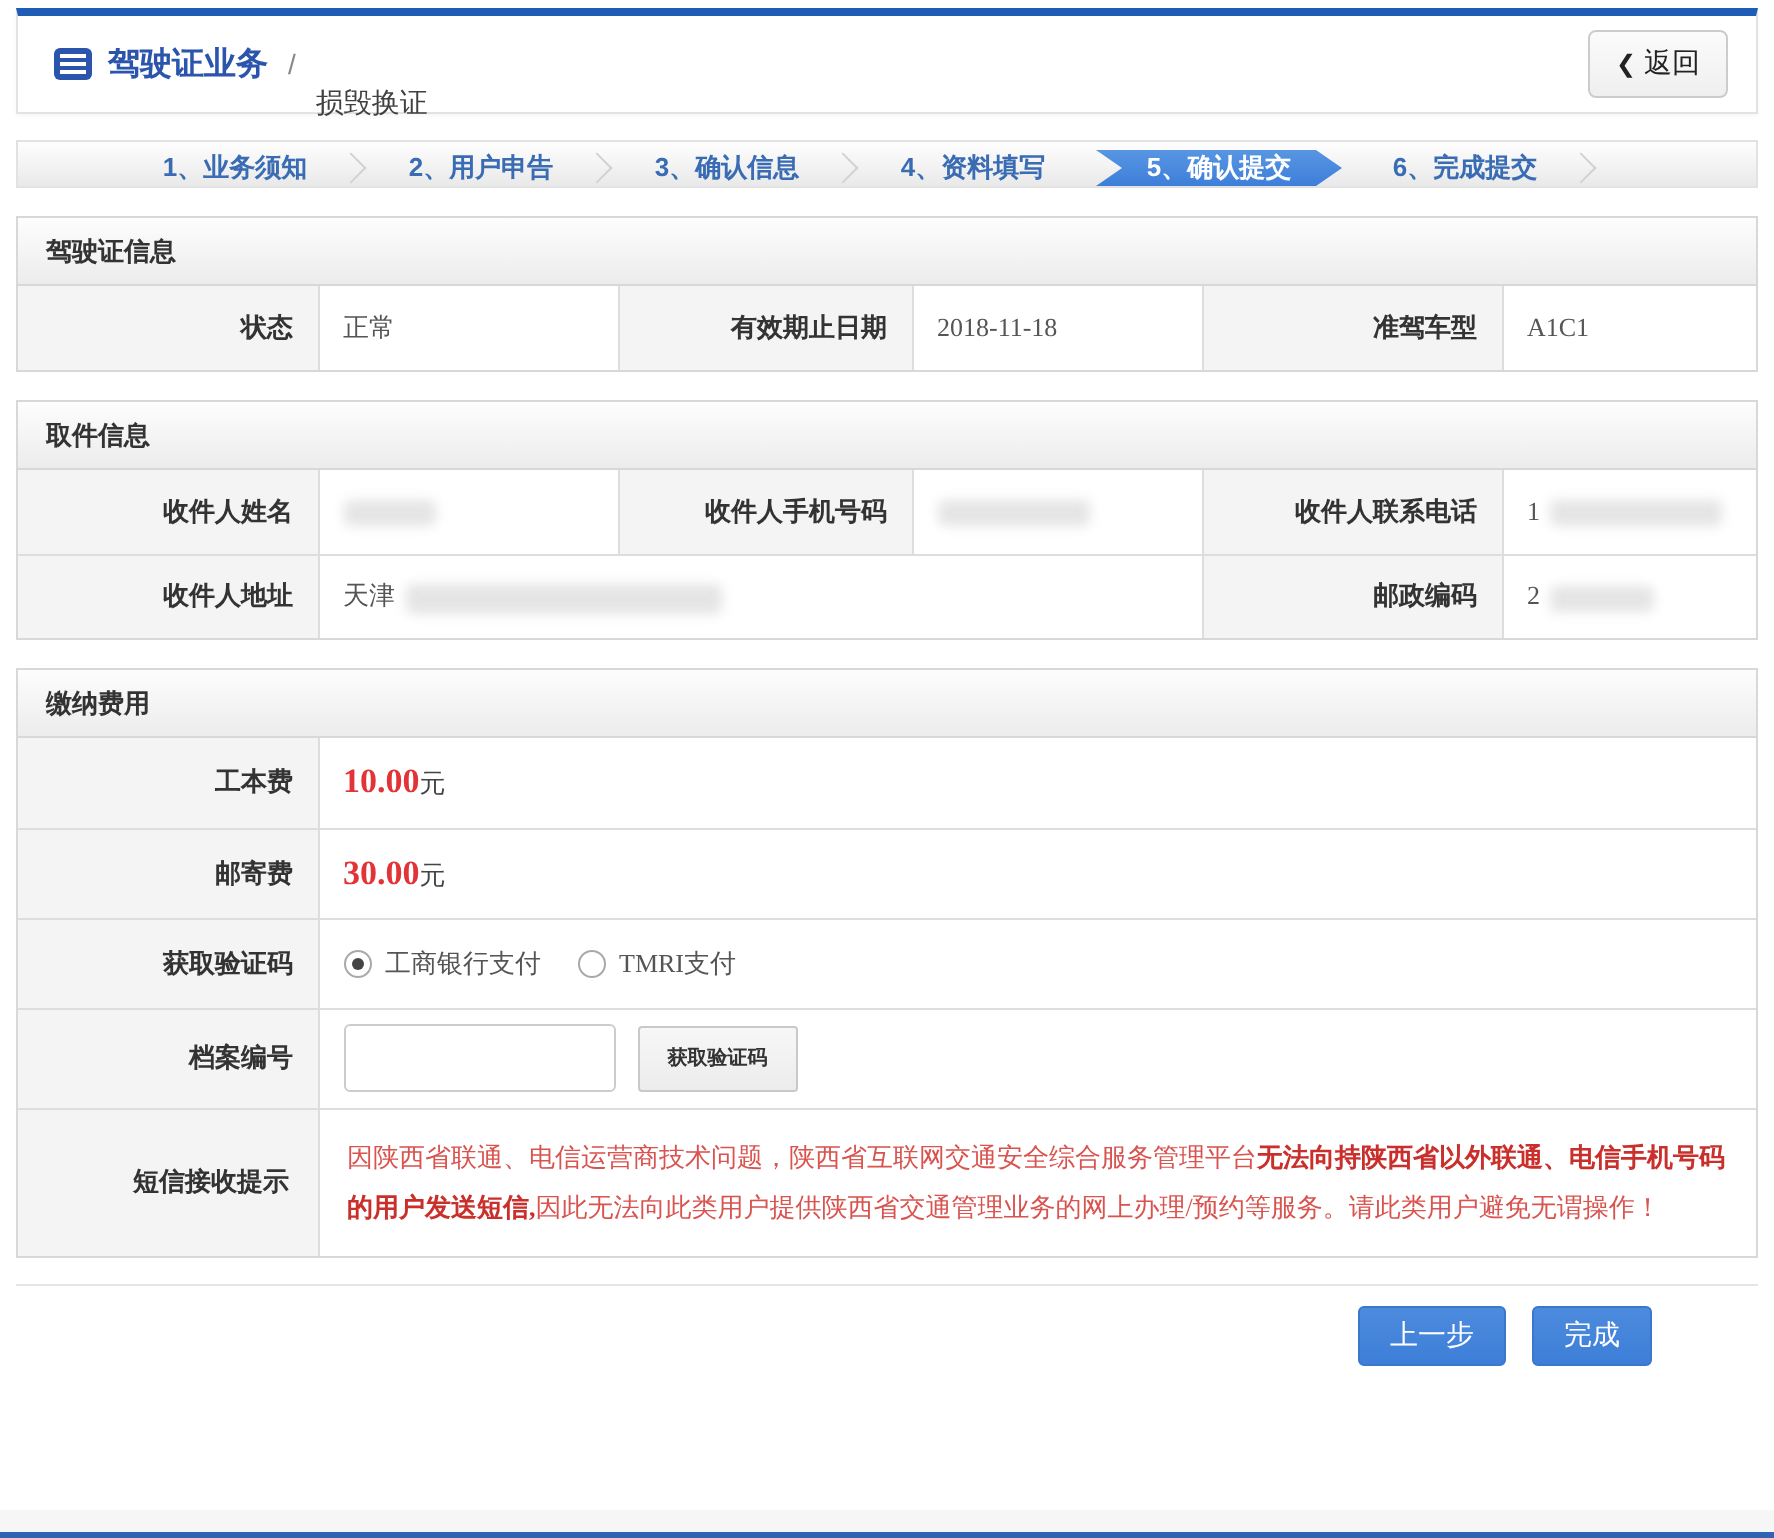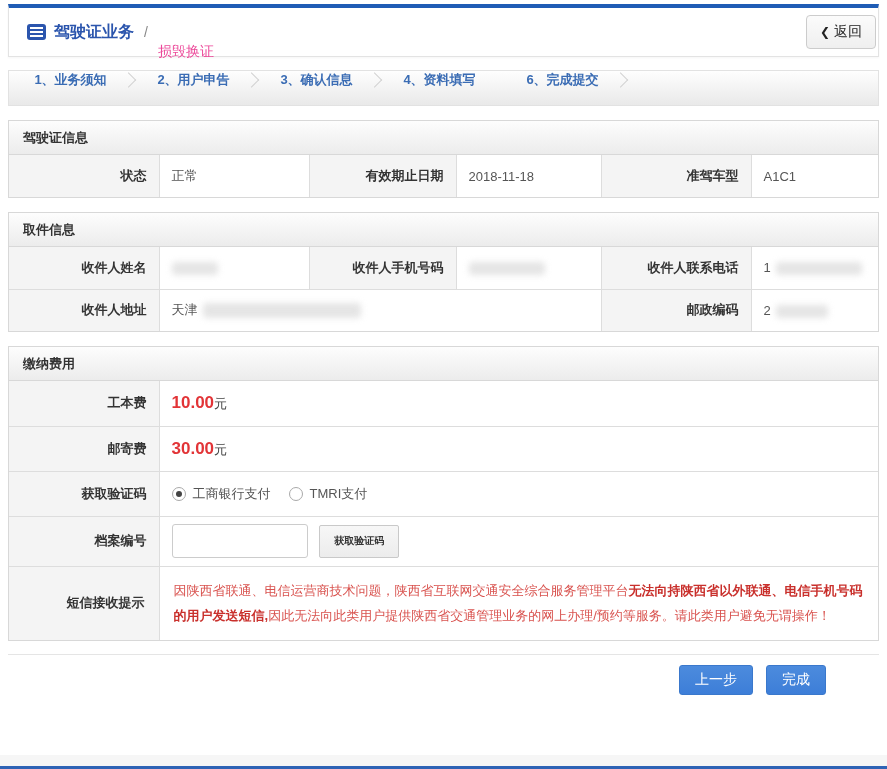--- a/index.html
+++ b/index.html
@@ -15,62 +15,63 @@
 
   
   .header-card {
     border: 1px solid #e3e3e3;
     border-top: 4px solid #1f5cb5;
     background: #fff;
     height: 53px;
     display: flex;
     align-items: center;
     justify-content: space-between;
-    padding: 0 2px 0 18px;
+    padding: 0 14px 0 18px;
     box-shadow: 0 1px 2px rgba(0,0,0,.04);
   }
   .title-area { display: flex; align-items: center; gap: 8px; }
   .list-icon {
     width: 19px; height: 16px;
     background: #2b55ad;
     border-radius: 3px;
     position: relative;
     flex: 0 0 auto;
   }
   .list-icon::before {
     content: "";
     position: absolute; left: 3px; right: 3px; top: 3px;
     height: 2px; background: #fff;
     box-shadow: 0 4px 0 #fff, 0 8px 0 #fff;
   }
   .page-title { color: #2b55ad; font-size: 16px; font-weight: bold; }
   .title-sep { color: #888; font-size: 14px; margin: 0 2px; }
-  .page-subtitle { color: #ec4899; font-size: 14px; margin-top: 40px; }
+  .page-subtitle { color: #404040; font-size: 14px; margin-top: 40px; }
   .back-btn {
     border: 1px solid #cccccc;
     background: linear-gradient(#fbfbfb, #efefef);
     border-radius: 4px;
     padding: 7px 13px;
     font-size: 14px;
     color: #222;
     cursor: pointer;
     display: flex; align-items: center; gap: 4px;
     font-family: inherit;
   }
   .back-chevron { font-size: 12px; font-weight: bold; }
 
   
   .steps {
     margin-top: 13px;
-    height: 36px;
+    height: 24px;
     border: 1px solid #e2e2e2;
     background: linear-gradient(#fefefe, #e9e9e9);
     display: flex;
-    align-items: flex-start;
-    position: relative;
+    align-items: flex-end;
+    position: relative;
+    padding-left: 47px;
   }
   .step {
     width: 123px;
     display: flex; align-items: center; justify-content: center;
     color: #3a6cb4; font-weight: bold; font-size: 13px;
     position: relative;
   }
   .step .chev {
     position: absolute; right: -2px; top: 50%;
     width: 11px; height: 11px;
@@ -86,20 +87,21 @@
     z-index: 2;
     clip-path: polygon(0 0, calc(100% - 13px) 0, 100% 50%, calc(100% - 13px) 100%, 0 100%, 13px 50%);
   }
   .step-filler { flex: 1; }
 
   
   .section {
     border: 1px solid #d8d8d8;
     margin-top: 14px;
     background: #4c1d95;
+    font-family: Liberation Serif, serif;
   }
   .section-title {
     height: 34px; line-height: 33px;
     padding-left: 14px;
     background: linear-gradient(#fdfdfd, #ececec);
     border-bottom: 1px solid #d8d8d8;
     font-weight: bold; color: #333; font-size: 13px;
   }
   table { border-collapse: collapse; width: 100%; table-layout: fixed; }
   td { border: 1px solid #dddddd; padding: 0 12px; height: 42px; font-size: 13px; }
@@ -236,20 +238,23 @@
       <span>2、用户申告</span>
         <span class="chev"></span>
     </div>
     <div class="step">
       <span>3、确认信息</span>
         <span class="chev"></span>
     </div>
     <div class="step">
       <span>4、资料填写</span>
     </div>
+    <div class="step active">
+      <span>5、确认提交</span>
+    </div>
     <div class="step">
       <span>6、完成提交</span>
         <span class="chev"></span>
     </div>
     <div class="step-filler"></div>
   </div>
 
   <div class="section">
     <div class="section-title">驾驶证信息</div>
     <table>

